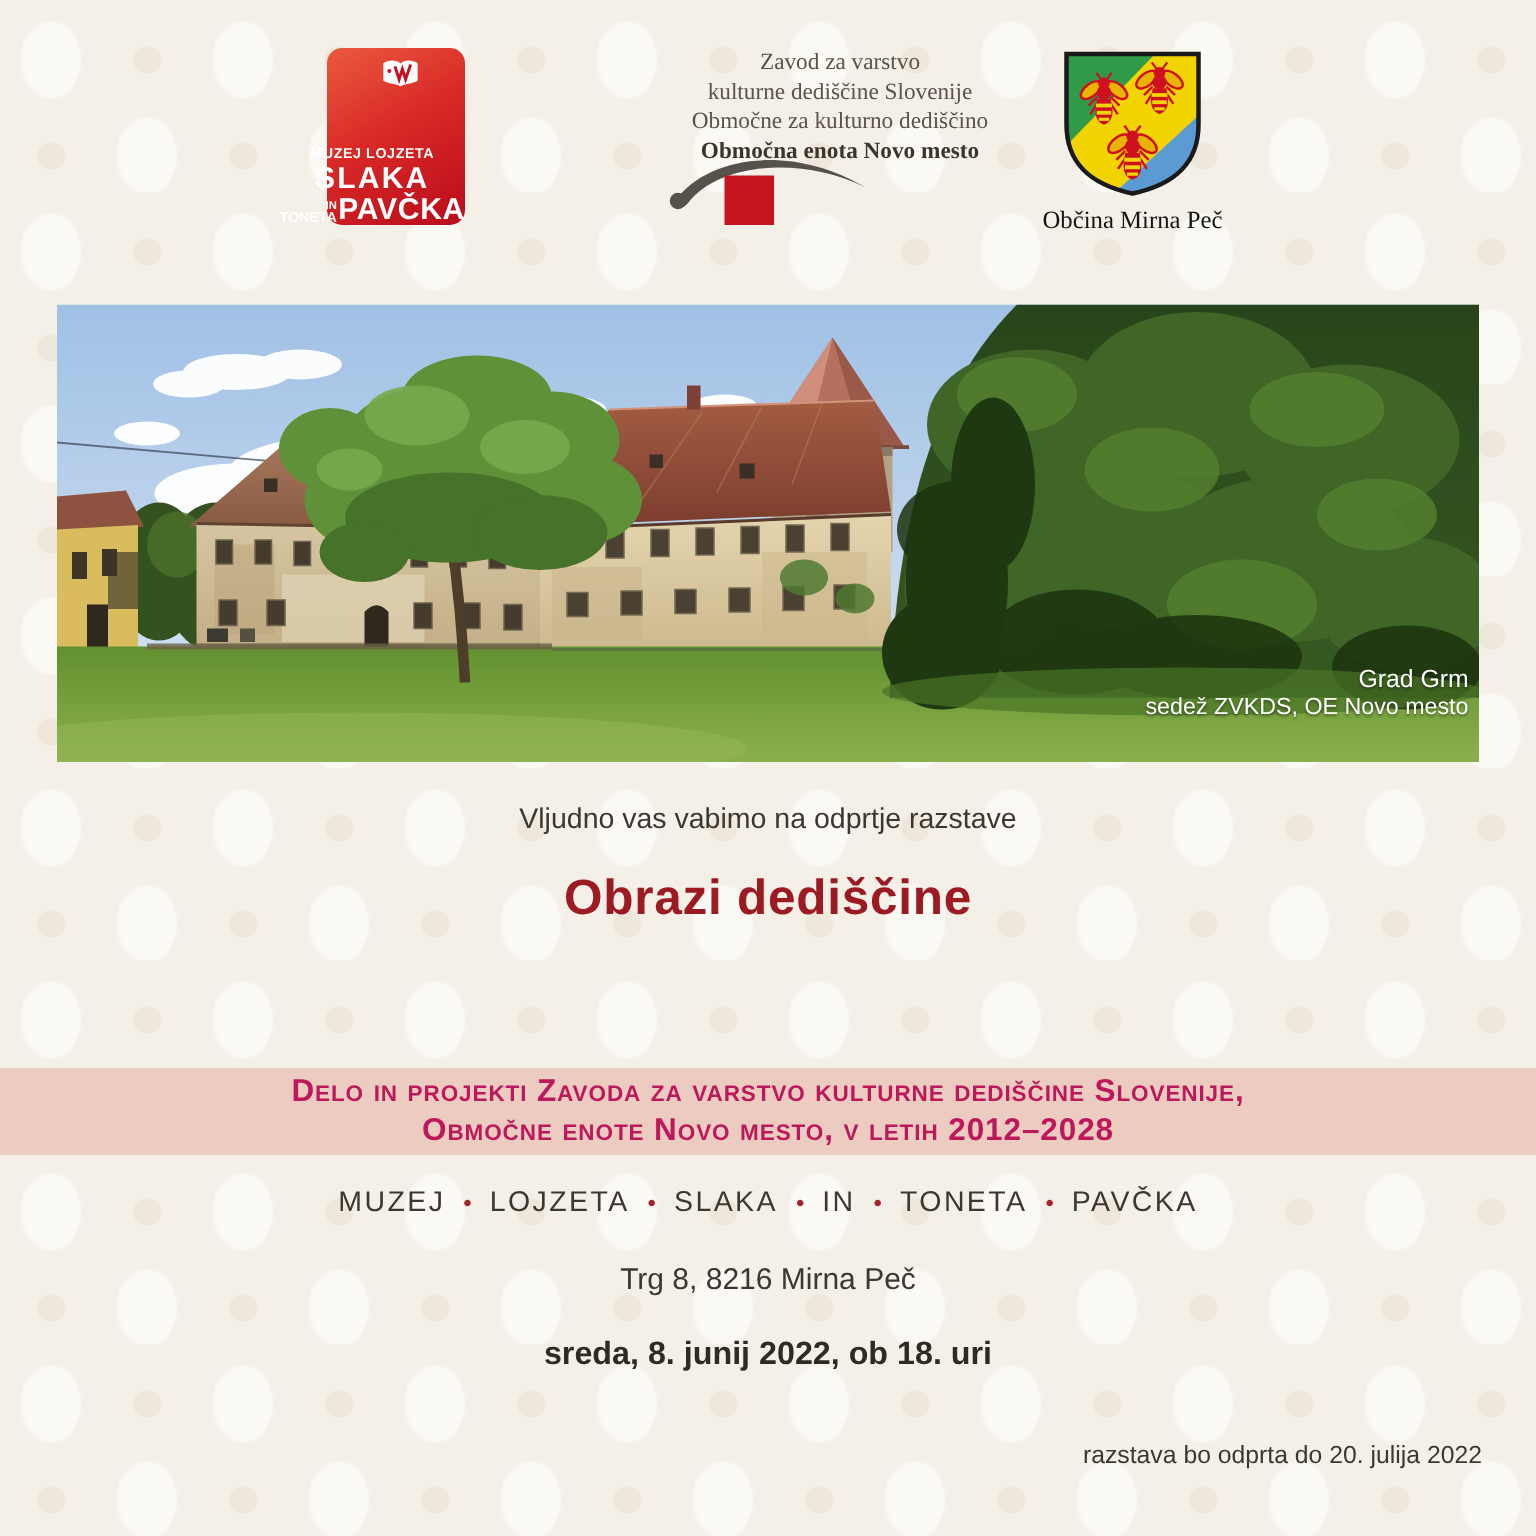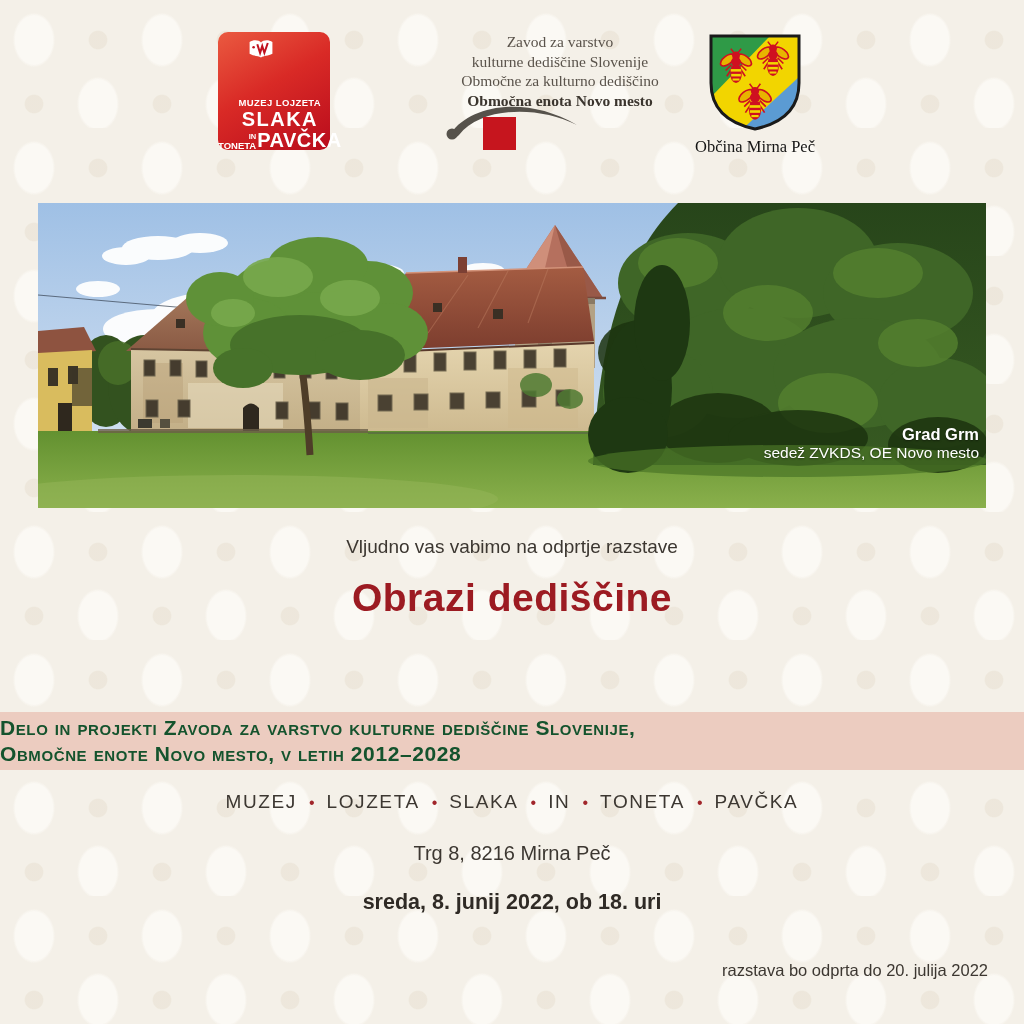--- a/index.html
+++ b/index.html
@@ -8,23 +8,23 @@
     background-color:#f4f0e8;
     background-image:
       radial-gradient(ellipse 34px 44px at 34px 40px, rgba(251,249,244,1) 0%, rgba(251,249,244,1) 55%, rgba(251,249,244,0) 62%),
       radial-gradient(ellipse 34px 44px at 98px 104px, rgba(251,249,244,1) 0%, rgba(251,249,244,1) 55%, rgba(251,249,244,0) 62%),
       radial-gradient(circle 15px at 98px 40px, rgba(232,224,209,.55) 0%, rgba(232,224,209,.55) 58%, rgba(232,224,209,0) 66%),
       radial-gradient(circle 15px at 34px 104px, rgba(232,224,209,.55) 0%, rgba(232,224,209,.55) 58%, rgba(232,224,209,0) 66%);
     background-size:128px 128px;
     font-family:"Liberation Sans", sans-serif;color:#3c3731;
   }
   
-  .logo-muzej{position:absolute;left:218px;top:32px;width:112px;height:118px;
+  .logo-muzej{position:absolute;left:218px;top:32px;width:92px;height:118px;
     background:linear-gradient(150deg,#ea5a40 0%,#d92a26 45%,#b90c1c 100%);
-    border-radius:10px;display:flex;flex-direction:column;align-items:flex-start;box-sizing:border-box;padding-top:7px;gap:37px;}
+    border-radius:10px;display:flex;flex-direction:column;align-items:flex-end;box-sizing:border-box;padding-top:7px;gap:37px;}
   .ml-text{color:#fff;text-align:center;line-height:1;margin-top:3px;}
   .ml-line1{font-size:9.5px;font-weight:bold;letter-spacing:.4px;}
   .ml-line2{font-size:20px;font-weight:bold;letter-spacing:1.5px;margin-top:2px;}
   .ml-line3{display:flex;align-items:flex-end;justify-content:center;margin-top:1px;}
   .ml-stack{display:flex;flex-direction:column;align-items:flex-end;line-height:1;}
   .ml-in{font-size:7.5px;font-weight:bold;}
   .ml-toneta{font-size:9.5px;font-weight:bold;}
   .ml-pavcka{font-size:20px;font-weight:bold;letter-spacing:.5px;margin-left:1px;}
   .logo-zvkds-text{position:absolute;left:430px;top:32px;width:260px;text-align:center;
     font-family:"Liberation Serif", serif;font-size:15.5px;line-height:19.5px;color:#5a534b;}
@@ -32,30 +32,30 @@
   .swoosh{position:absolute;left:441px;top:99px;}
   .zv-square{position:absolute;left:483px;top:117px;width:33px;height:33px;background:#c6151e;}
   .shield{position:absolute;left:706px;top:31px;}
   .obcina-caption{position:absolute;left:670px;top:137px;width:170px;text-align:center;
     font-family:"Liberation Serif", serif;font-size:16.5px;color:#151515;}
   
   .photo{position:absolute;left:38px;top:203px;width:948px;height:305px;}
   .photo svg{display:block;}
   .photo-caption{position:absolute;right:7px;top:222px;text-align:right;color:#fff;
     text-shadow:0 1px 2px rgba(0,0,0,.45);line-height:1.18;}
-  .cap-title{font-size:16.5px;font-weight:bold;}
+  .cap-title{font-size:16.5px;font-weight:normal;margin-top:19px;}
   .cap-sub{font-size:15.5px;}
   
   .intro{position:absolute;top:536px;left:0;width:100%;text-align:center;font-size:19px;color:#3c3731;}
   .title{position:absolute;top:569px;left:0;width:100%;text-align:center;
-    font-size:39px;font-weight:bold;color:#9c1b22;line-height:57px;letter-spacing:.5px;}
+    font-size:33px;font-weight:bold;color:#9c1b22;line-height:57px;letter-spacing:.5px;}
   .banner{position:absolute;top:712px;left:0;width:1024px;height:58px;background:#ecccc0;
     display:flex;flex-direction:column;justify-content:center;}
-  .banner-line{text-align:left;font-variant:small-caps;font-weight:bold;font-size:21px;
-    line-height:26px;color:#14532d;letter-spacing:.6px;}
+  .banner-line{text-align:center;font-variant:small-caps;font-weight:bold;font-size:21px;
+    line-height:26px;color:#be185d;letter-spacing:.6px;}
   .museum-line{position:absolute;top:791px;left:0;width:100%;display:flex;justify-content:center;
     align-items:center;gap:12px;font-size:19px;color:#3c3731;letter-spacing:1.6px;}
   .sep{display:inline-block;}
   .sep::before{content:"\2022";color:#a1262b;font-size:16px;letter-spacing:0;}
   .address{position:absolute;top:842px;left:0;width:100%;text-align:center;font-size:20px;color:#3c3731;}
   .datetime{position:absolute;top:890px;left:0;width:100%;text-align:center;font-size:21.5px;font-weight:bold;color:#2f2a25;}
   .footer-note{position:absolute;top:961px;right:36px;font-size:16.5px;color:#3c3731;}
 </style>
 </head>
 <body>

